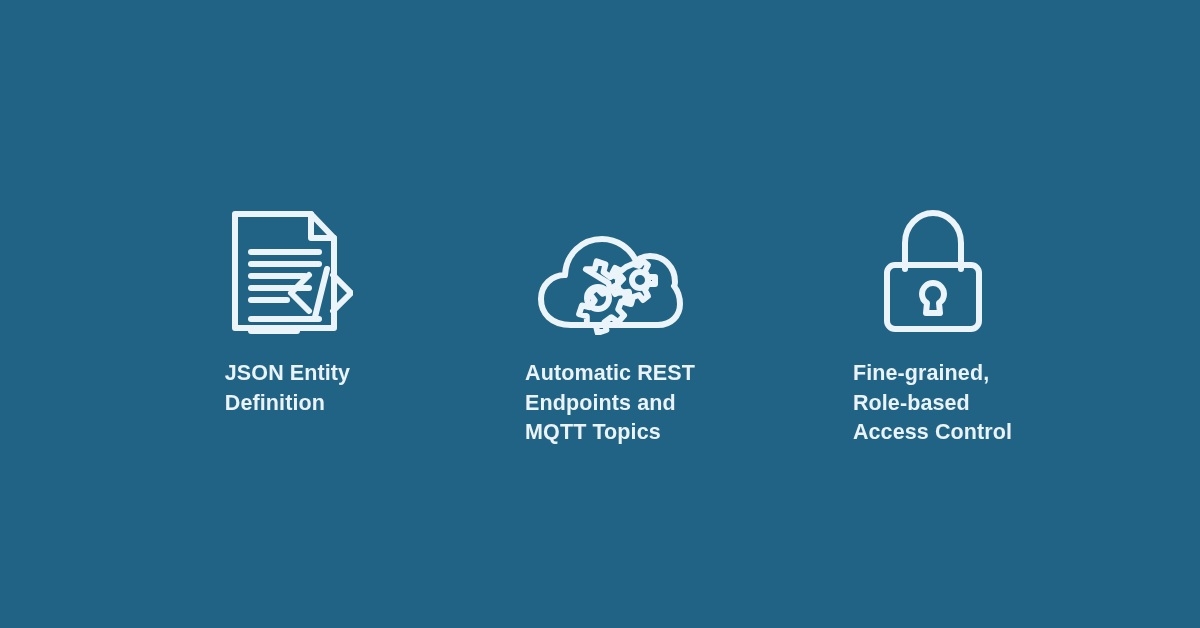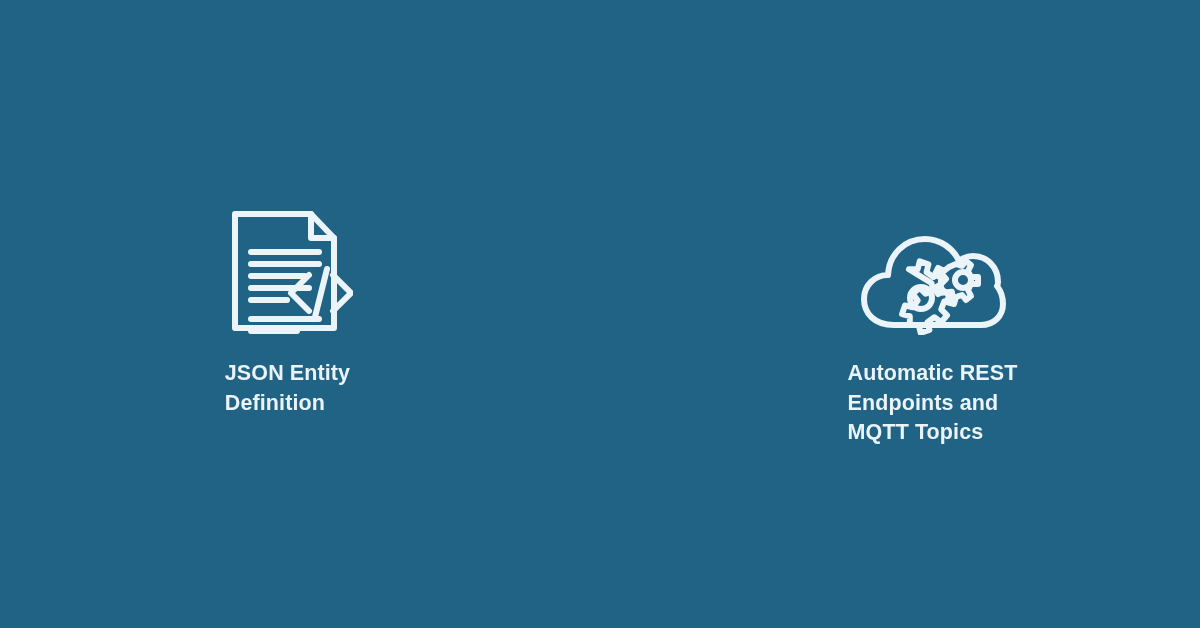--- a/index.html
+++ b/index.html
@@ -136,16 +136,31 @@
             <path d="M100 33 l6 2 4 -5 5 4 -3 6 3 6 7 0 0 7 -7 0 -3 6 3 6 -5 4 -4 -5 -6 2 -2 7 -7 -2 2 -7 -5 -4 -6 3 -3 -6 6 -4 0 -6 -6 -4 3 -6 6 3 5 -4 z" transform="translate(-4,6)"></path>
             <circle cx="103" cy="55" r="8"></circle>
           </g>
         </svg>
       </div>
       <div class="feature-label">Automatic REST
 Endpoints and
 MQTT Topics</div>
     </div>
 
+    <div class="feature">
+      <div class="feature-icon">
+        <svg width="104" height="128" viewBox="0 0 104 128" aria-hidden="true">
+
+          <path class="icon-stroke" d="M24 62 V36 C24 19 37 6 52 6 C67 6 80 19 80 36 V62"></path>
+
+          <rect class="icon-stroke" x="6" y="58" width="92" height="64" rx="8"></rect>
+
+          <path class="icon-stroke" stroke-width="5.5" d="M52 76 C58 76 63 81 63 87 C63 91 61 94 58 96 L59 106 H45 L46 96 C43 94 41 91 41 87 C41 81 46 76 52 76 Z"></path>
+        </svg>
+      </div>
+      <div class="feature-label">Fine-grained,
+Role-based
+Access Control</div>
+    </div>
 
 
   </div>
 </div>
 
 </body></html>

